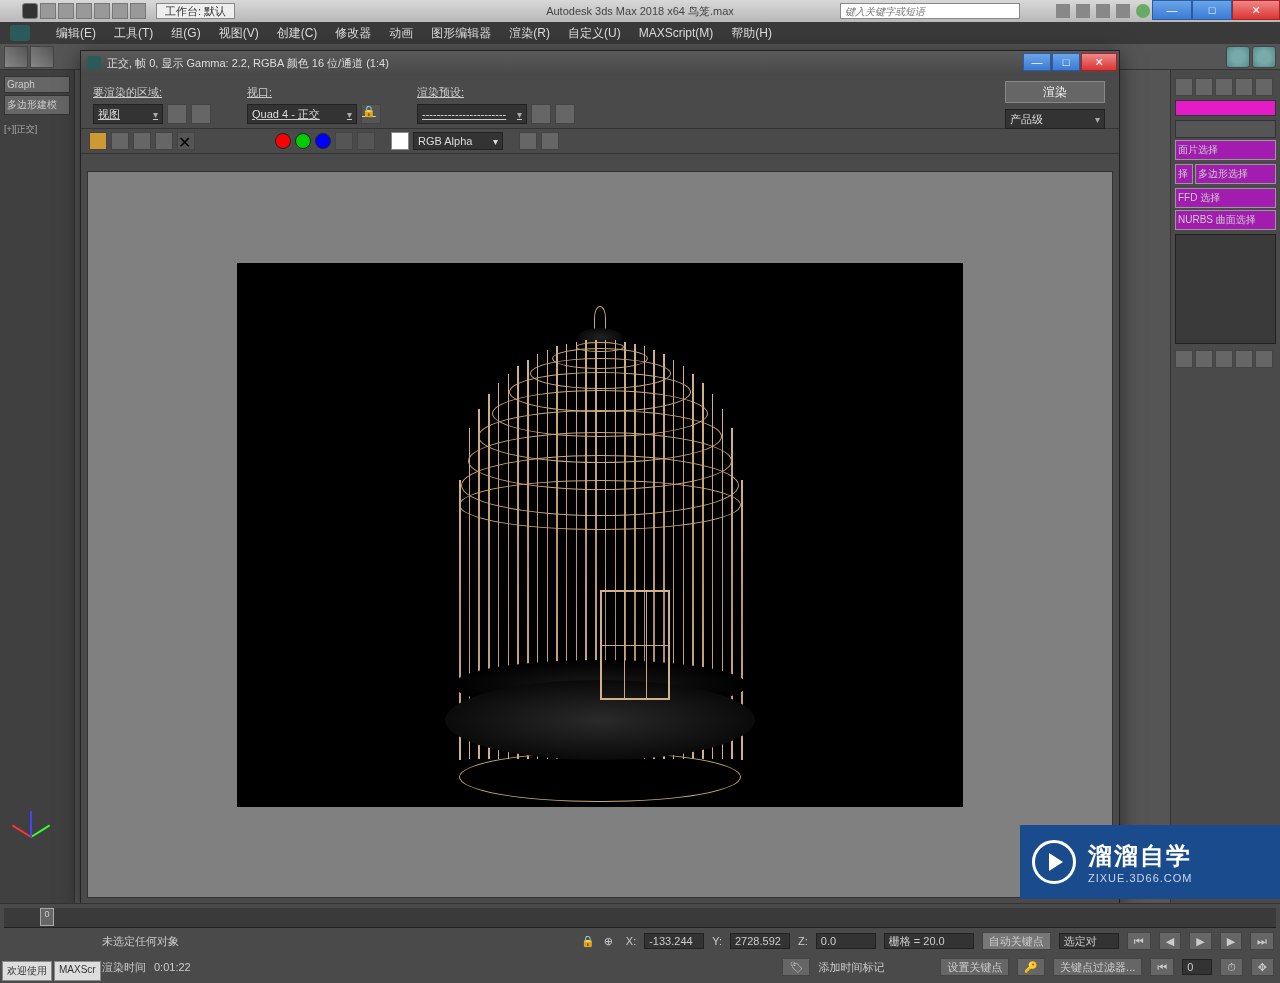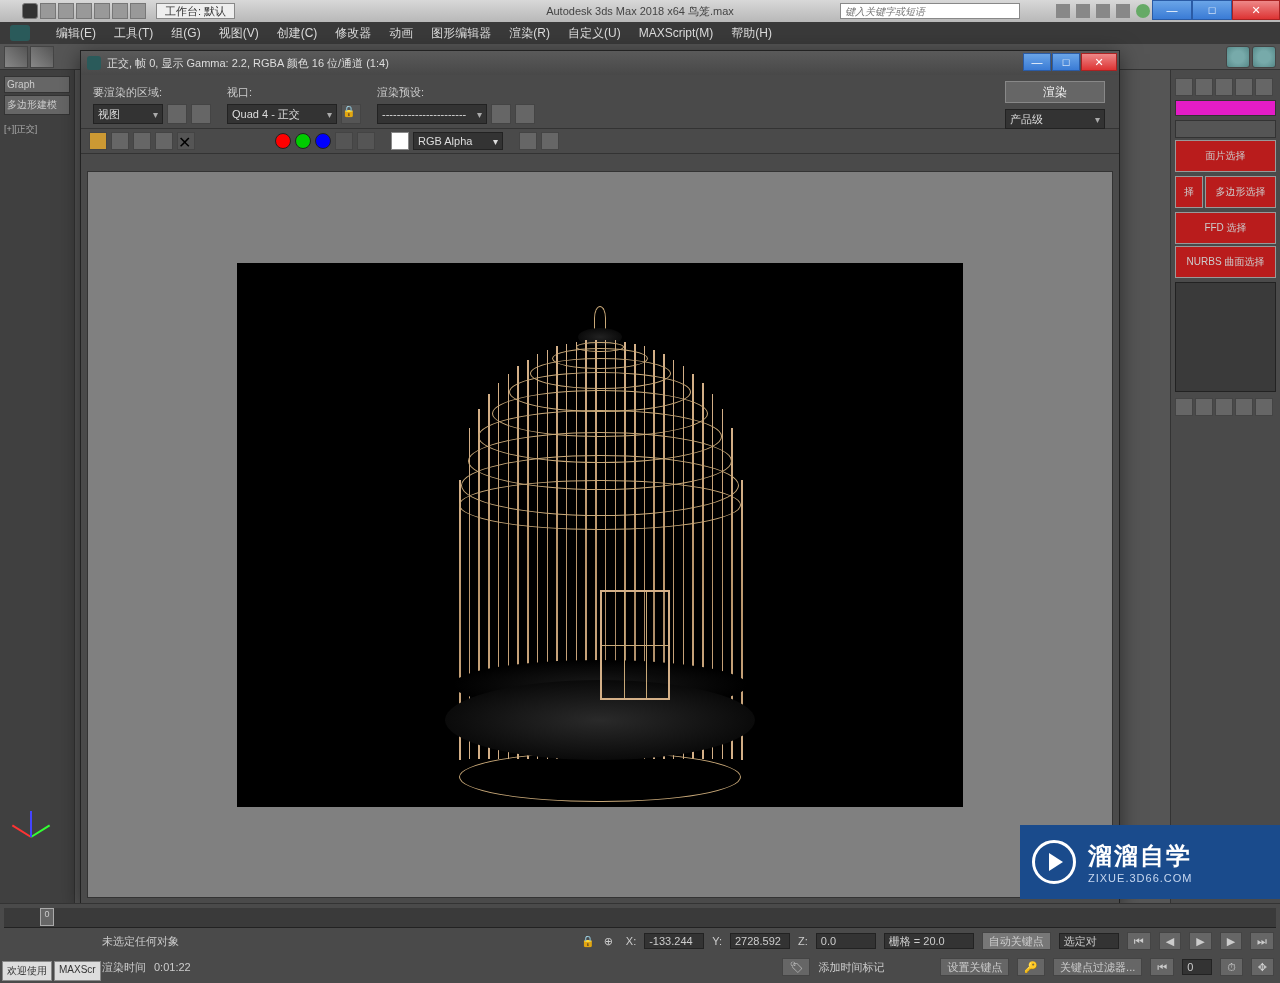--- a/index.html
+++ b/index.html
@@ -24,34 +24,34 @@
 
 .toolstrip { height: 26px; background: #555; border-bottom: 1px solid #333; display: flex; align-items: center; padding: 0 4px; gap: 2px; }
 .toolstrip .tbtn { width: 24px; height: 22px; background: #666; border: 1px solid #444; }
 .toolstrip .tbtn.teapot { background: radial-gradient(circle, #7aa 40%, #588); border-radius: 3px; }
 
 
 .mainarea { position: absolute; top: 70px; left: 0; right: 0; bottom: 80px; background: #555; display: flex; }
 .leftcol { width: 75px; background: #404040; border-right: 1px solid #333; font-size: 10px; color: #ccc; padding: 4px; }
 .leftcol .lbl { margin: 2px 0; background: #666; padding: 2px; border: 1px solid #333; }
 .rightcol { width: 110px; background: #4a4a4a; border-left: 1px solid #333; padding: 4px; font-size: 10px; color: #ccc; }
-.rightcol .rbtn { background: #b91c1c; border: 1px solid #999; padding: 8px; margin: 2px 0; text-align: center; }
+.rightcol .rbtn { background: #a21caf; border: 1px solid #999; padding: 2px; margin: 2px 0; text-align: left; }
 .rightcol .iconrow { display: flex; gap: 2px; margin: 4px 0; }
 .rightcol .iconrow div { width: 18px; height: 18px; background: #666; border: 1px solid #444; }
 .rightcol .swatch { width: 100%; height: 16px; background: #e41cc7; border: 1px solid #333; }
 .rightcol .dd { height: 18px; background: #555; border: 1px solid #333; width: 100%; }
 .centerarea { flex: 1; background: #555; position: relative; }
 
 
 .renderwin { position: absolute; top: 50px; left: 80px; width: 1040px; height: 855px; background: #4a4a4a; border: 1px solid #222; box-shadow: 0 4px 20px rgba(0,0,0,.5); }
 .renderwin .rtitle { height: 24px; background: linear-gradient(#5a5a5a,#484848); display: flex; align-items: center; padding: 0 6px; font-size: 11px; color: #ddd; position: relative; }
 .renderwin .rtitle .rwinbtns { position: absolute; right: 2px; top: 2px; display: flex; }
 .renderwin .rtitle .rwinbtns div { width: 28px; height: 18px; background: linear-gradient(#6aa5e8,#3a7bd5); border: 1px solid #2a5ba5; margin-left: 1px; display:flex;align-items:center;justify-content:center;color:#fff;font-size:11px; }
 .renderwin .rtitle .rwinbtns .rcls { background: linear-gradient(#e88,#d33); border-color:#a22; width: 36px; }
-.renderwin .ropts { padding: 10px 12px 4px; display: flex; gap: 16px; font-size: 11px; color: #ccc; position: relative; }
+.renderwin .ropts { padding: 10px 12px 4px; display: flex; gap: 36px; font-size: 11px; color: #ccc; position: relative; text-decoration: underline; }
 .renderwin .ropts .grp { display: flex; flex-direction: column; gap: 4px; }
 .renderwin .ropts .sel { height: 20px; background: #333; border: 1px solid #222; color: #ddd; padding: 0 4px; min-width: 100px; display:flex;align-items:center;justify-content:space-between; font-size:11px; }
 .renderwin .ropts .sel::after { content: "▾"; font-size: 10px; color: #aaa; }
 .renderwin .ropts .sbtn { width: 20px; height: 20px; background: #666; border: 1px solid #444; display:inline-block; }
 .renderwin .ropts .renderbtn { position: absolute; right: 14px; top: 6px; width: 100px; height: 22px; background: #666; border: 1px solid #888; color: #eee; display:flex;align-items:center;justify-content:center; font-size:12px; }
 .renderwin .ropts .prodsel { position: absolute; right: 14px; top: 34px; width: 100px; }
 .renderwin .rtools { height: 26px; background: #4a4a4a; border-top: 1px solid #333; border-bottom: 1px solid #333; display: flex; align-items: center; padding: 0 8px; gap: 4px; }
 .renderwin .rtools .rico { width: 18px; height: 18px; background: #666; border: 1px solid #444; }
 .renderwin .rtools .sep { width: 8px; }
 .renderwin .rtools .dot { width: 16px; height: 16px; border-radius: 50%; border: 1px solid #222; }

